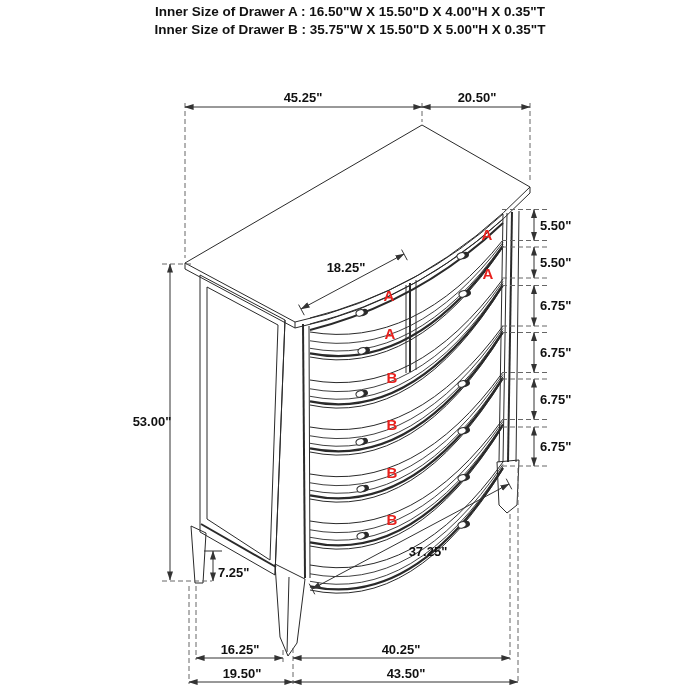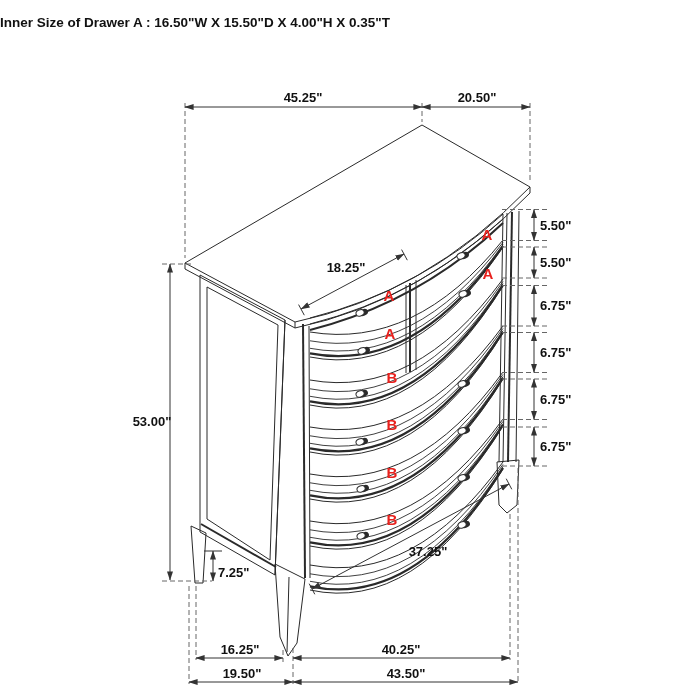--- a/index.html
+++ b/index.html
@@ -1,29 +1,30 @@
 <!DOCTYPE html>
 <html style="--red: #e8211d;"><head>
 <meta charset="utf-8">
 <style>
   html,body{margin:0;padding:0;background:#fff;}
   #stage{position:relative;width:700px;height:700px;background:#fff;overflow:hidden;
          font-family:"Liberation Sans",sans-serif;}
-  .title{position:absolute;top:14px;left:0;width:700px;text-align:left;
+  .title{position:absolute;top:3px;left:0;width:700px;text-align:center;
          font-weight:bold;font-size:13.5px;line-height:18px;color:#111;}
   svg text{font-family:"Liberation Sans",sans-serif;}
   .dimlab{font-size:13px;font-weight:bold;fill:#111;}
   .redlab{font-size:15px;font-weight:bold;fill:var(--red,#e8211d);}
 </style>
 </head>
 <body>
 
 <div id="stage">
   <div class="title">
     <div>Inner Size of Drawer A : 16.50"W X 15.50"D X 4.00"H X 0.35"T</div>
+    <div>Inner Size of Drawer B : 35.75"W X 15.50"D X 5.00"H X 0.35"T</div>
   </div>
 
   <svg width="700" height="700" viewBox="0 0 700 700">
     <defs>
       <marker id="ae" markerWidth="10" markerHeight="8" refX="8.6" refY="3" orient="auto">
         <path d="M0,0 L9,3 L0,6 Z" fill="#333"></path>
       </marker>
       <marker id="as" markerWidth="10" markerHeight="8" refX="0.4" refY="3" orient="auto">
         <path d="M9,0 L0,3 L9,6 Z" fill="#333"></path>
       </marker>

